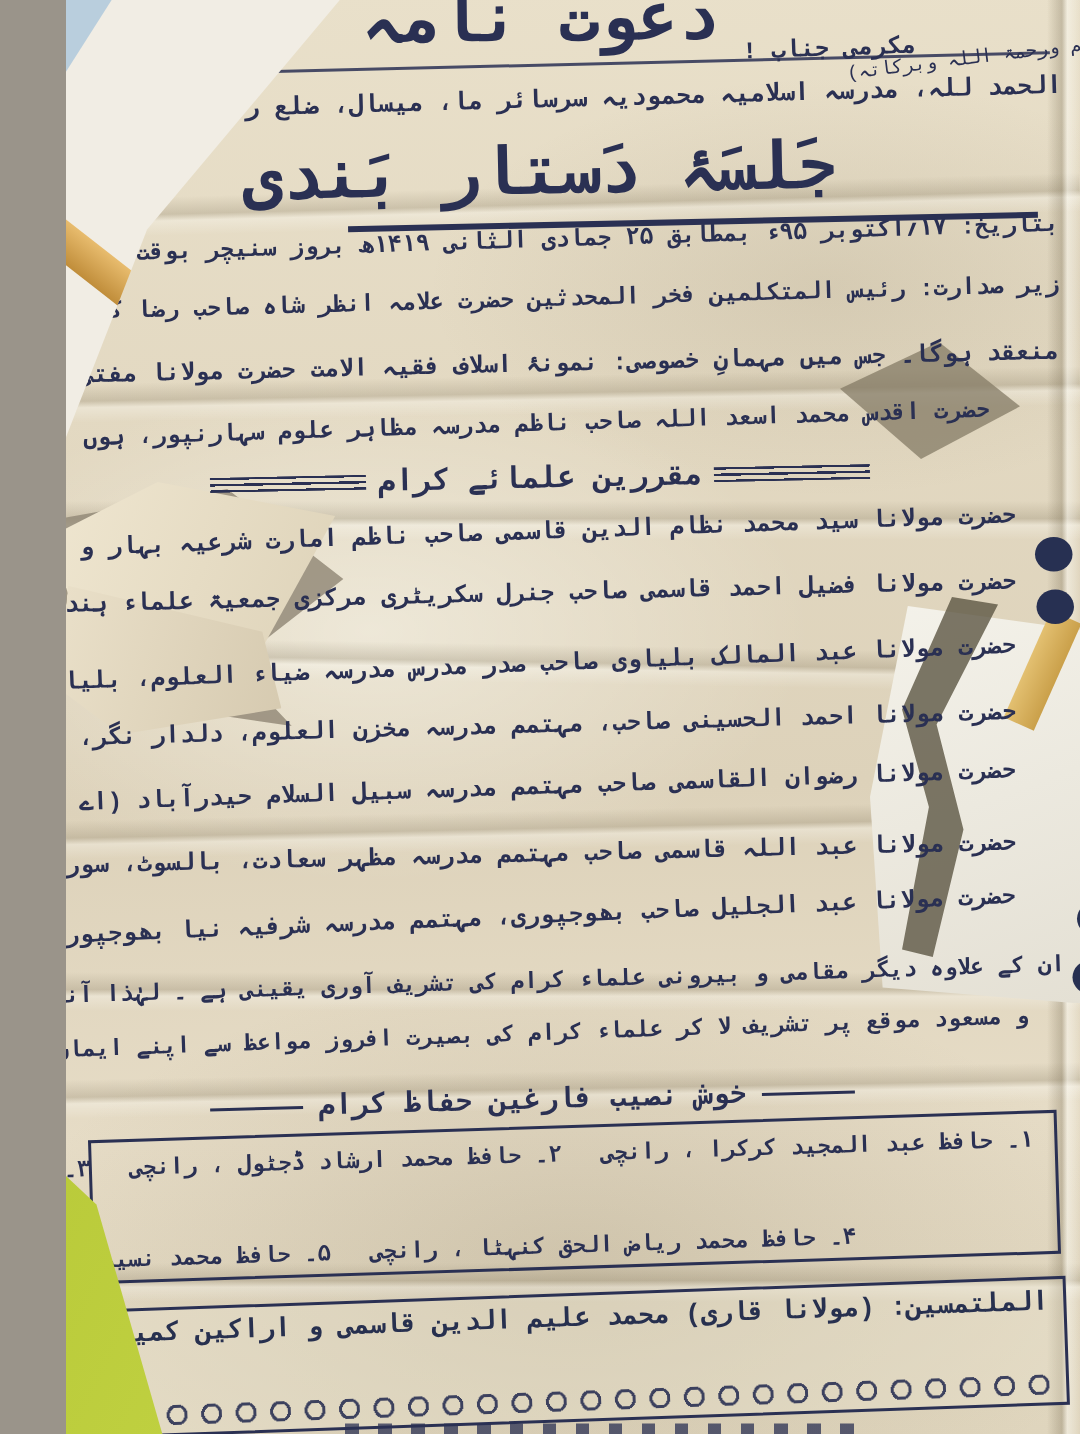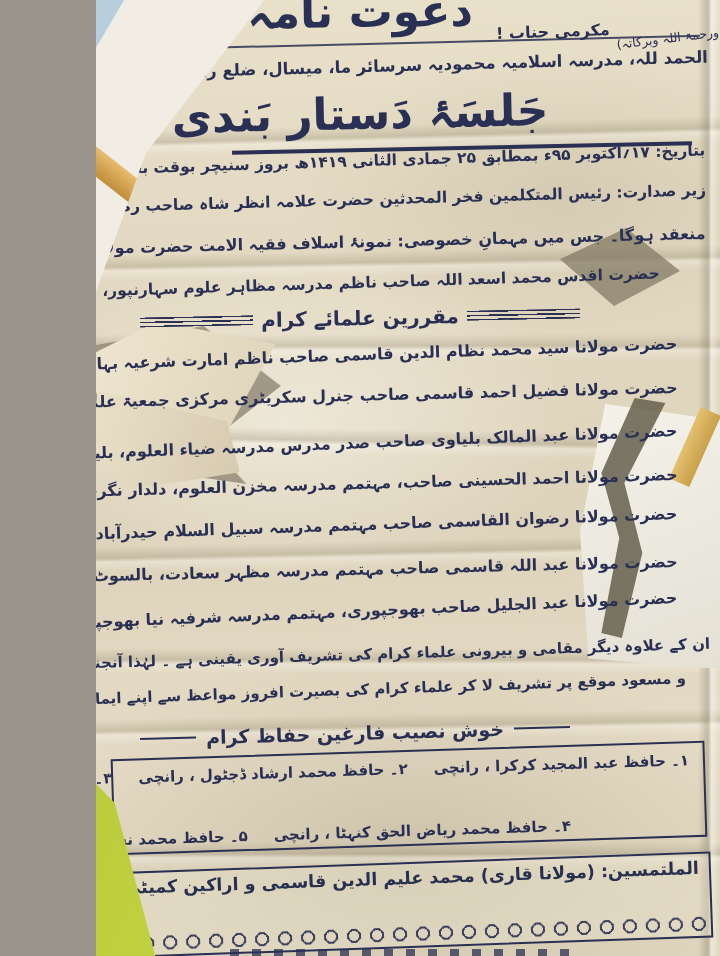--- a/index.html
+++ b/index.html
@@ -1,18 +1,18 @@
 <!DOCTYPE html>
 <html lang="ur" dir="rtl"><head>
 <meta charset="utf-8">
 <style>
   * { margin:0; padding:0; box-sizing:border-box; }
   body { background:#9a948a; font-family:"DejaVu Sans", sans-serif; }
-  .scene { position:relative; width:624px; height:956px; overflow:hidden;
-           background:#c4b5fd; direction:rtl; }
+  .scene { position:relative; width:676px; height:956px; overflow:hidden;
+           background:#c4b5fd; direction:rtl;font-family:Liberation Mono, monospace; }
 
   
   .wall { position:absolute; inset:0; background:#f1ede4;
           clip-path:polygon(0 0, 29% 0, 9% 17%, 0 33%); }
   .corner-blue { position:absolute; inset:0; background:#b9cedd;
           clip-path:polygon(0 0, 4.5% 0, 0 5%); }
   .stick-left { position:absolute; left:-36px; top:180px; width:150px; height:24px;
           background:linear-gradient(180deg,#e8bc6e,#c08d3a); transform:rotate(38deg); }
   .lime-wedge { position:absolute; inset:0; z-index:6;
           background:linear-gradient(115deg,#aebf2e,#d3e455);

